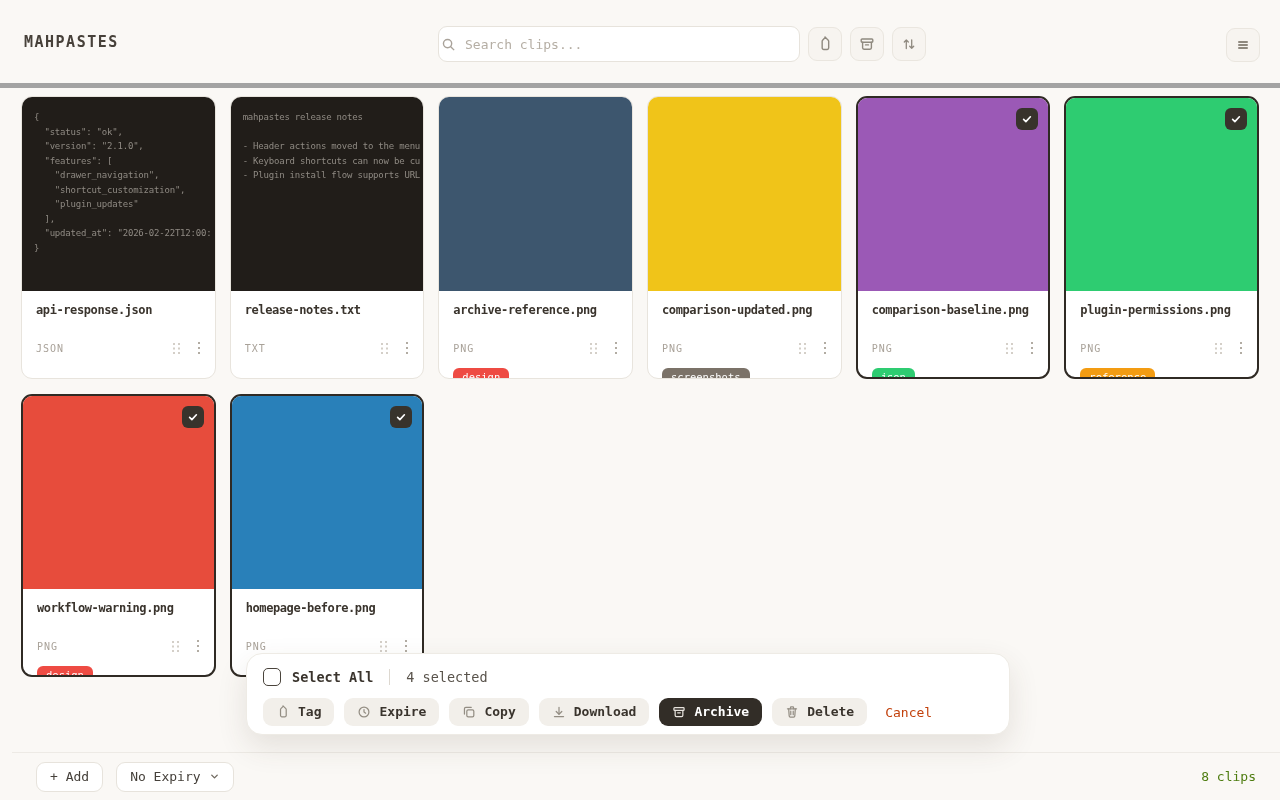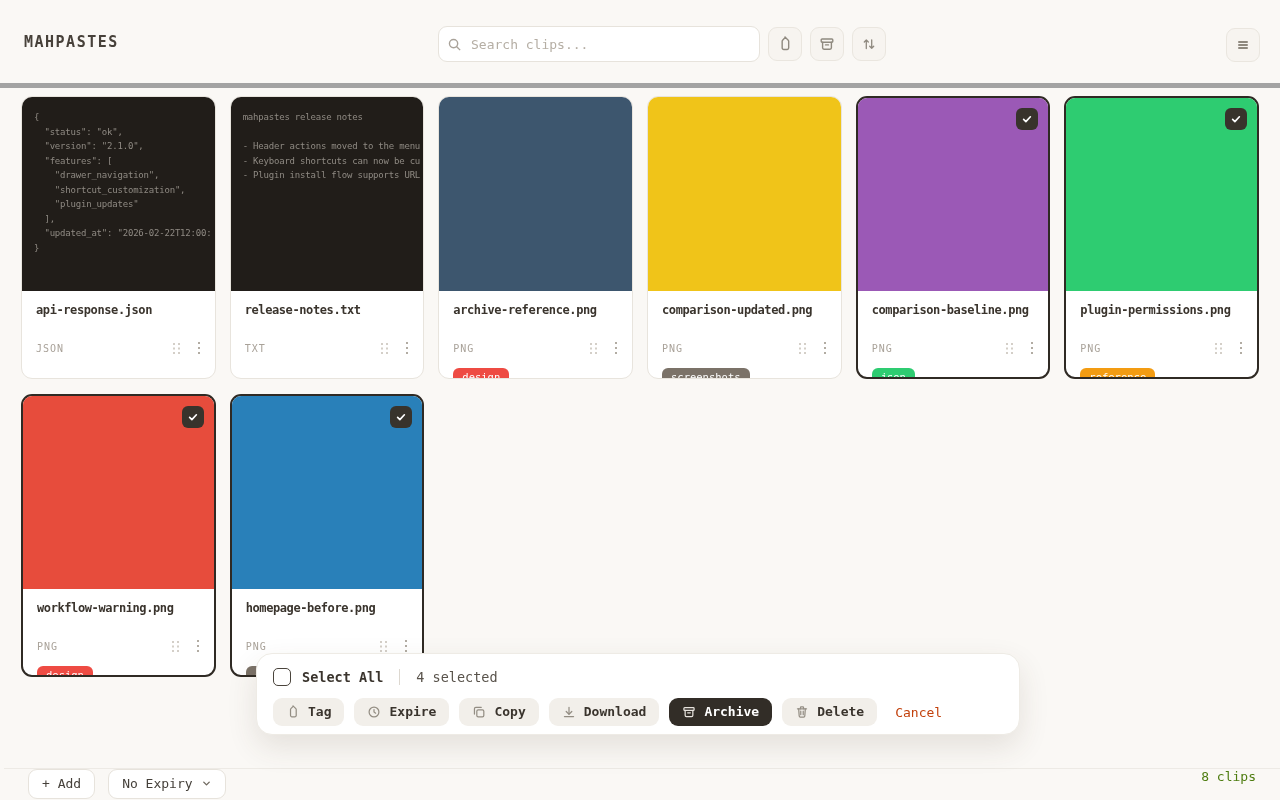--- a/index.html
+++ b/index.html
@@ -13,22 +13,22 @@
   }
 
   
   .header { position:relative; height:88px; border-bottom:5px solid #a3a3a3; }
   .logo {
     position:absolute; left:24px; top:50%; transform:translateY(-50%);
     font-size:15px; font-weight:bold; letter-spacing:1.5px; color:#47413a;
   }
   .search-group { position:absolute; left:438px; top:26px; display:flex; gap:8px; align-items:flex-start; }
   .search-box {
-    width:322px; height:36px; background:#fff; border:1px solid #e7e3dc;
-    border-radius:9px; display:flex; align-items:center; padding:0 8px; gap:9px;
+    width:362px; height:36px; background:#fff; border:1px solid #e7e3dc;
+    border-radius:9px; display:flex; align-items:center; padding:0 2px; gap:9px;
   }
   .search-box svg { flex:none; color:#a9a299; }
   .search-box input {
     border:none; outline:none; background:transparent; width:100%;
     font-family:inherit; font-size:13px; color:#47413a;
   }
   .search-box input::placeholder { color:#b5aea4; }
   .icon-btn {
     width:34px; height:34px; margin-top:1px; background:#f7f4f0;
     border:1px solid #eae6df; border-radius:9px;
@@ -66,21 +66,21 @@
   .meta-icons .grip { color:#d4cfc8; }
   .meta-icons .kebab { color:#b2aca3; }
   .tag-row { margin-top:11px; }
   .tag-pill {
     display:inline-block; font-size:10.5px; color:#fff;
     padding:3px 9px 4px; border-radius:6px; white-space:nowrap;
   }
 
   
   .action-bar {
-    position:absolute; left:256px; top:653px; width:764px; height:82px;
+    position:absolute; left:246px; top:653px; width:764px; height:82px;
     background:#fff; border:1px solid #eeebe5; border-radius:16px;
     box-shadow:0 12px 30px rgba(70,60,45,.12);
     padding:13px 16px; z-index:10;
   }
   .ab-row1 { display:flex; align-items:center; height:20px; }
   .ab-checkbox {
     width:18px; height:18px; border:1.5px solid #4a443c; border-radius:5px;
     background:#fff; cursor:pointer; flex:none;
   }
   .ab-select-label { margin-left:11px; font-size:13.5px; font-weight:bold; color:#3a342d; }
@@ -96,23 +96,23 @@
   .ab-btn svg { color:#938d83; }
   .ab-btn.dark { background:#322d27; color:#fff; }
   .ab-btn.dark svg { color:#e8e4de; }
   .ab-cancel {
     background:none; border:none; font-family:inherit; font-size:13px;
     color:#c2410c; cursor:pointer; padding:6px 8px;
   }
 
   
   .footer {
-    position:absolute; left:4px; right:0; bottom:0; height:32px;
+    position:absolute; left:12px; right:0; bottom:0; height:48px;
     border-top:1px solid #edeae5;
-    display:flex; align-items:flex-start; padding:0 24px; gap:13px; background:#faf8f5;
+    display:flex; align-items:center; padding:0 24px; gap:13px; background:#faf8f5;
   }
   .footer-btn {
     background:#fff; border:1px solid #e7e3dc; border-radius:9px;
     padding:6px 13px 7px; font-family:inherit; font-size:13px; color:#45403a; cursor:pointer;
     display:inline-flex; align-items:center; gap:8px;
   }
   .footer-btn svg { color:#6f695f; }
   .footer-spacer { flex:1; }
   .clip-count { font-size:13px; color:#4d7c0f; }
 </style>

